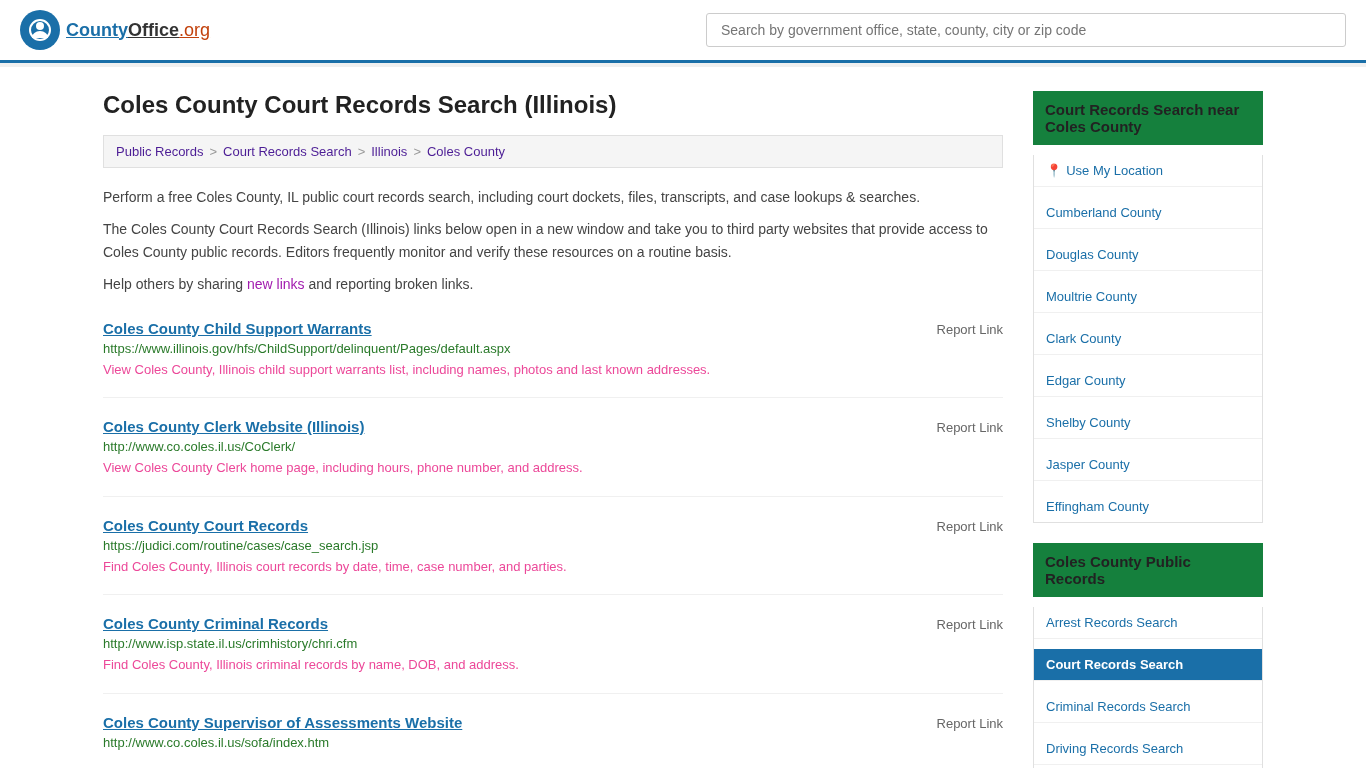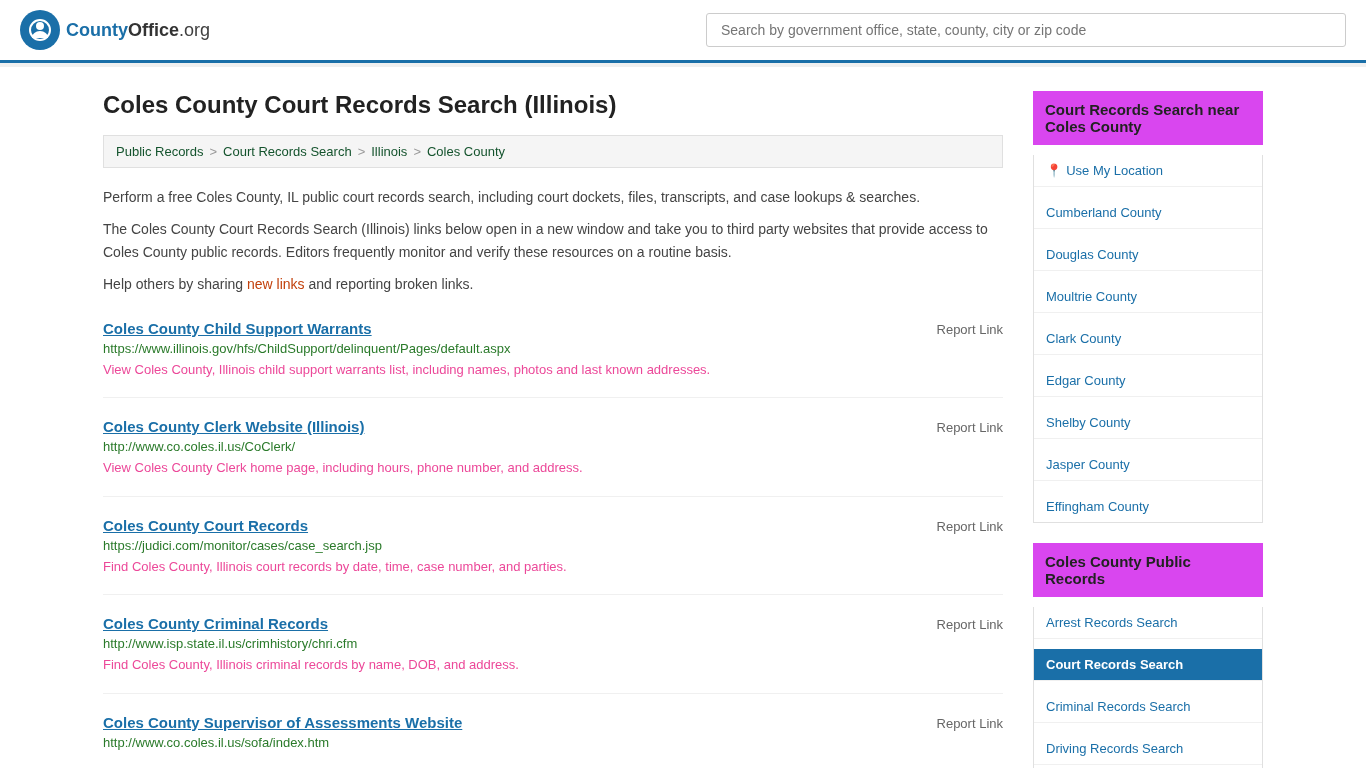--- a/index.html
+++ b/index.html
@@ -31,20 +31,21 @@
       font-size: 18px;
     }
     #logo-text {
       font-size: 18px;
       color: #333;
       font-weight: normal;
     }
     #logo-text span {
       color: #1a6fa8;
       font-weight: bold;
+      text-decoration: underline;
     }
     #logo-org {
       color: #888;
     }
     #search-bar {
       flex: 1;
       max-width: 640px;
       margin-left: auto;
     }
     #search-input {
@@ -91,33 +92,33 @@
       padding: 8px 12px;
       font-size: 13px;
       color: #666;
       margin-bottom: 18px;
       display: flex;
       align-items: center;
       gap: 6px;
       flex-wrap: wrap;
     }
     #breadcrumb a {
-      color: #14532d;
+      color: #4c1d95;
       text-decoration: none;
     }
     .breadcrumb-sep { color: #999; }
 
     
     #description {
       margin-bottom: 24px;
       line-height: 1.6;
       color: #444;
     }
     #description p { margin-bottom: 10px; }
-    #description a { color: #c2410c; text-decoration: none; }
+    #description a { color: #a21caf; text-decoration: none; }
 
     
     .record-item {
       margin-bottom: 20px;
       border-bottom: 1px solid #f0f0f0;
       padding-bottom: 18px;
     }
     .record-item:last-child { border-bottom: none; }
 
     .record-header {
@@ -154,21 +155,21 @@
     
     #sidebar {
       width: 230px;
       flex-shrink: 0;
     }
 
     .sidebar-section {
       margin-bottom: 20px;
     }
     .sidebar-section-header {
-      background: #d946ef;
+      background: #15803d;
       padding: 10px 12px;
       font-size: 15px;
       font-weight: bold;
       color: #222;
       margin-bottom: 0;
     }
     .sidebar-links {
       list-style: none;
       border: 1px solid #e0e0e0;
       border-top: none;
@@ -206,21 +207,21 @@
 <header id="header">
   <div id="logo-area">
     <div id="logo-icon">
       <svg width="24" height="24" viewBox="0 0 24 24" fill="white">
         <circle cx="12" cy="8" r="4" fill="white"></circle>
         <path d="M4 20c0-4 3.6-7 8-7s8 3 8 7" fill="white"></path>
         <circle cx="12" cy="12" r="10" fill="none" stroke="white" stroke-width="2"></circle>
       </svg>
     </div>
     <div id="logo-text">
-      <span>County</span><span style="color:#333;font-weight:bold;">Office</span><span id="logo-org" style="color:#404040;font-weight:normal;">.org</span>
+      <span>County</span><span style="color:#333;font-weight:bold;">Office</span><span id="logo-org" style="color:#c2410c;font-weight:normal;">.org</span>
     </div>
   </div>
   <div id="search-bar">
     <input id="search-input" type="text" placeholder="Search by government office, state, county, city or zip code" style="">
   </div>
 </header>
 
 <div id="top-bar"></div>
 
 <div id="main-layout">
@@ -265,21 +266,21 @@
         </div>
         <div class="record-url">http://www.co.coles.il.us/CoClerk/</div>
         <div class="record-desc">View Coles County Clerk home page, including hours, phone number, and address.</div>
       </div>
 
       <div class="record-item">
         <div class="record-header">
           <span class="record-title">Coles County Court Records</span>
           <span class="record-report">Report Link</span>
         </div>
-        <div class="record-url">https://judici.com/monitor/cases/case_search.jsp</div>
+        <div class="record-url">https://judici.com/routine/cases/case_search.jsp</div>
         <div class="record-desc">Find Coles County, Illinois court records by date, time, case number, and parties.</div>
       </div>
 
       <div class="record-item">
         <div class="record-header">
           <span class="record-title">Coles County Criminal Records</span>
           <span class="record-report">Report Link</span>
         </div>
         <div class="record-url">http://www.isp.state.il.us/crimhistory/chri.cfm</div>
         <div class="record-desc">Find Coles County, Illinois criminal records by name, DOB, and address.</div>

